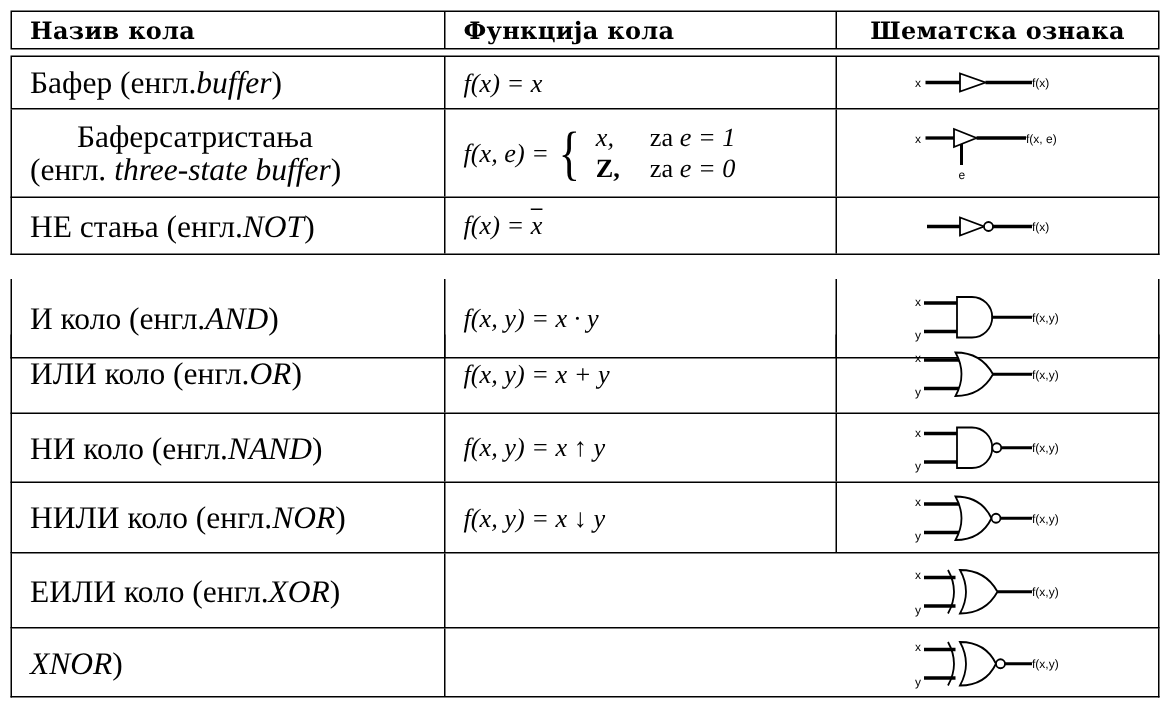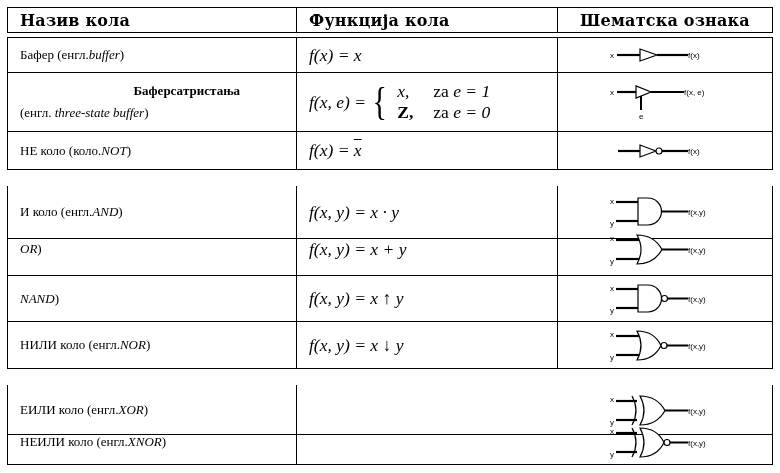--- a/index.html
+++ b/index.html
@@ -8,25 +8,25 @@
   .tbl { position: absolute; left: 7px; top: 7px; width: 766px; }
   .row { position: absolute; left: 0; width: 766px; box-sizing: border-box;
          border-left: 1px solid #000; border-right: 1px solid #000; border-bottom: 1px solid #000; }
   .row.header { border-top: 1px solid #000; }
   .row.first { border-top: 1px solid #000; }
   .cell { position: absolute; top: 0; bottom: 0; display: flex; align-items: center; box-sizing: border-box; }
   .c1 { left: 0; width: 289px; padding-left: 12px; border-right: 1px solid #000; }
   .c2 { left: 289px; width: 261px; padding-left: 12px; border-right: 1px solid #000; }
   .c3 { left: 550px; width: 214px; justify-content: center; }
   .hdr { font-family: "DejaVu Serif", serif; font-weight: bold; font-size: 16px; letter-spacing: 0.2px; }
-  .name { font-family: "Liberation Serif", "DejaVu Serif", serif; font-size: 13px; line-height: 22px; }
+  .name { font-family: "Liberation Serif", "DejaVu Serif", serif; font-size: 21px; line-height: 22px; }
   .name i { font-style: italic; text-align: right; }
   .fx { font-family: "Liberation Serif", "DejaVu Serif", serif; font-size: 17.5px; font-style: italic; white-space: nowrap; }
   .twoline { display: block; }
-  .justify { display: flex; justify-content: flex-end; width: 220px; font-weight: bold; }
+  .justify { display: flex; justify-content: center; width: 220px; }
   .cases { display: flex; align-items: center; }
   .brace { font-style: normal; font-size: 40px; line-height: 40px; margin: 0 8px 0 4px; transform: scaleX(0.75); }
   .cases-lines { display: flex; flex-direction: column; line-height: 21px; }
   .cases-lines .l { display: flex; }
   .cases-lines .v { width: 36px; }
   .cases-lines .z { font-style: normal; }
   .cases-lines .bold { font-weight: bold; font-style: normal; }
   .overline { text-decoration: overline; }
   svg text { font-family: "Liberation Sans", "DejaVu Sans", sans-serif; font-size: 8px; }
 </style>
@@ -89,21 +89,21 @@
         <line x1="41" y1="10" x2="74" y2="10" stroke="#000" stroke-width="2.2"></line>
         <line x1="31" y1="14" x2="31" y2="28" stroke="#000" stroke-width="2"></line>
         <text x="29" y="37">e</text>
         <text x="74" y="13">f(x, e)</text>
       </svg>
     </div>
   </div>
 
   <div class="row" style="top:125px; height:38px;">
     <div class="cell c1 name">
-      <span>НЕ коло (коло. </span>
+      <span>НЕ стања (енгл. </span>
         <i>NOT</i>
         <span>)</span>
     </div>
     <div class="cell c2 fx">
       <span>f(x) = </span>&nbsp;<span class="overline">x</span>
     </div>
     <div class="cell c3">
       <svg width="110" height="20" viewBox="0 0 110 20">
         <line x1="8" y1="10" x2="30" y2="10" stroke="#000" stroke-width="2.2"></line>
         <polygon points="30,4 30,16 46,10" fill="#fff" stroke="#000" stroke-width="1.2"></polygon>
@@ -129,39 +129,41 @@
         <line x1="6" y1="27" x2="28" y2="27" stroke="#000" stroke-width="2.2"></line>
         <path d="M28,4 L38,4 A13.5,13.5 0 0 1 38,31 L28,31 Z" fill="#fff" stroke="#000" stroke-width="1.2"></path>
         <line x1="51" y1="17.5" x2="78" y2="17.5" stroke="#000" stroke-width="2"></line>
         <text x="78" y="20.5">f(x,y)</text>
       </svg>
     </div>
   </div>
 
   <div class="row" style="top:216px; height:53px;">
     <div class="cell c1 name">
+      <span>ИЛИ коло (енгл. </span>
         <i>OR</i>
         <span>)</span>
     </div>
     <div class="cell c2 fx">f(x, y) = x + y</div>
     <div class="cell c3">
       <svg width="110" height="36" viewBox="0 0 110 36">
         <text x="0" y="10">x</text>
         <text x="0" y="33">y</text>
         <line x1="6" y1="9" x2="31" y2="9" stroke="#000" stroke-width="2.2"></line>
         <line x1="6" y1="28" x2="31" y2="28" stroke="#000" stroke-width="2.2"></line>
         <path d="M27,4 Q35,18.5 27,33 Q44,33 52,18.5 Q44,4 27,4 Z" fill="#fff" stroke="#000" stroke-width="1.2"></path>
         <line x1="52" y1="18.5" x2="78" y2="18.5" stroke="#000" stroke-width="2"></line>
         <text x="78" y="21.5">f(x,y)</text>
       </svg>
     </div>
   </div>
 
   <div class="row" style="top:269px; height:46px;">
     <div class="cell c1 name">
+      <span>НИ коло (енгл. </span>
         <i>NAND</i>
         <span>)</span>
     </div>
     <div class="cell c2 fx">f(x, y) = x ↑ y</div>
     <div class="cell c3">
       <svg width="110" height="34" viewBox="0 0 110 34">
         <text x="0" y="9">x</text>
         <text x="0" y="31">y</text>
         <line x1="6" y1="7" x2="28" y2="7" stroke="#000" stroke-width="2.2"></line>
         <line x1="6" y1="26" x2="28" y2="26" stroke="#000" stroke-width="2.2"></line>
@@ -187,21 +189,21 @@
         <line x1="6" y1="8" x2="31" y2="8" stroke="#000" stroke-width="2.2"></line>
         <line x1="6" y1="27" x2="31" y2="27" stroke="#000" stroke-width="2.2"></line>
         <path d="M27,3 Q35,17.5 27,32 Q44,32 51,17.5 Q44,3 27,3 Z" fill="#fff" stroke="#000" stroke-width="1.2"></path>
         <circle cx="54" cy="17.5" r="3" fill="#fff" stroke="#000" stroke-width="1.2"></circle>
         <line x1="57" y1="17.5" x2="78" y2="17.5" stroke="#000" stroke-width="2"></line>
         <text x="78" y="20.5">f(x,y)</text>
       </svg>
     </div>
   </div>
 
-  <div class="row" style="top:378px; height:50px;">
+  <div class="row" style="top:362px; height:50px;">
     <div class="cell c1 name">
       <span>ЕИЛИ коло (енгл. </span>
         <i>XOR</i>
         <span>)</span>
     </div>
     <div class="cell c3">
       <svg width="110" height="36" viewBox="0 0 110 36">
         <text x="0" y="10">x</text>
         <text x="0" y="33">y</text>
         <line x1="6" y1="9" x2="27" y2="9" stroke="#000" stroke-width="2.2"></line>
@@ -209,21 +211,20 @@
         <path d="M22,4 Q30,18.5 22,33" fill="none" stroke="#000" stroke-width="1.2"></path>
         <path d="M30,4 Q38,18.5 30,33 Q47,33 55,18.5 Q47,4 30,4 Z" fill="#fff" stroke="#000" stroke-width="1.2"></path>
         <line x1="55" y1="18.5" x2="78" y2="18.5" stroke="#000" stroke-width="2"></line>
         <text x="78" y="21.5">f(x,y)</text>
       </svg>
     </div>
   </div>
 
   <div class="row" style="top:412px; height:46px;">
     <div class="cell c1 name">
-      <span>НЕИЛИ коло (енгл. </span>
         <i>XNOR</i>
         <span>)</span>
     </div>
     <div class="cell c3">
       <svg width="110" height="36" viewBox="0 0 110 36">
         <text x="0" y="10">x</text>
         <text x="0" y="33">y</text>
         <line x1="6" y1="9" x2="27" y2="9" stroke="#000" stroke-width="2.2"></line>
         <line x1="6" y1="28" x2="27" y2="28" stroke="#000" stroke-width="2.2"></line>
         <path d="M22,4 Q30,18.5 22,33" fill="none" stroke="#000" stroke-width="1.2"></path>

